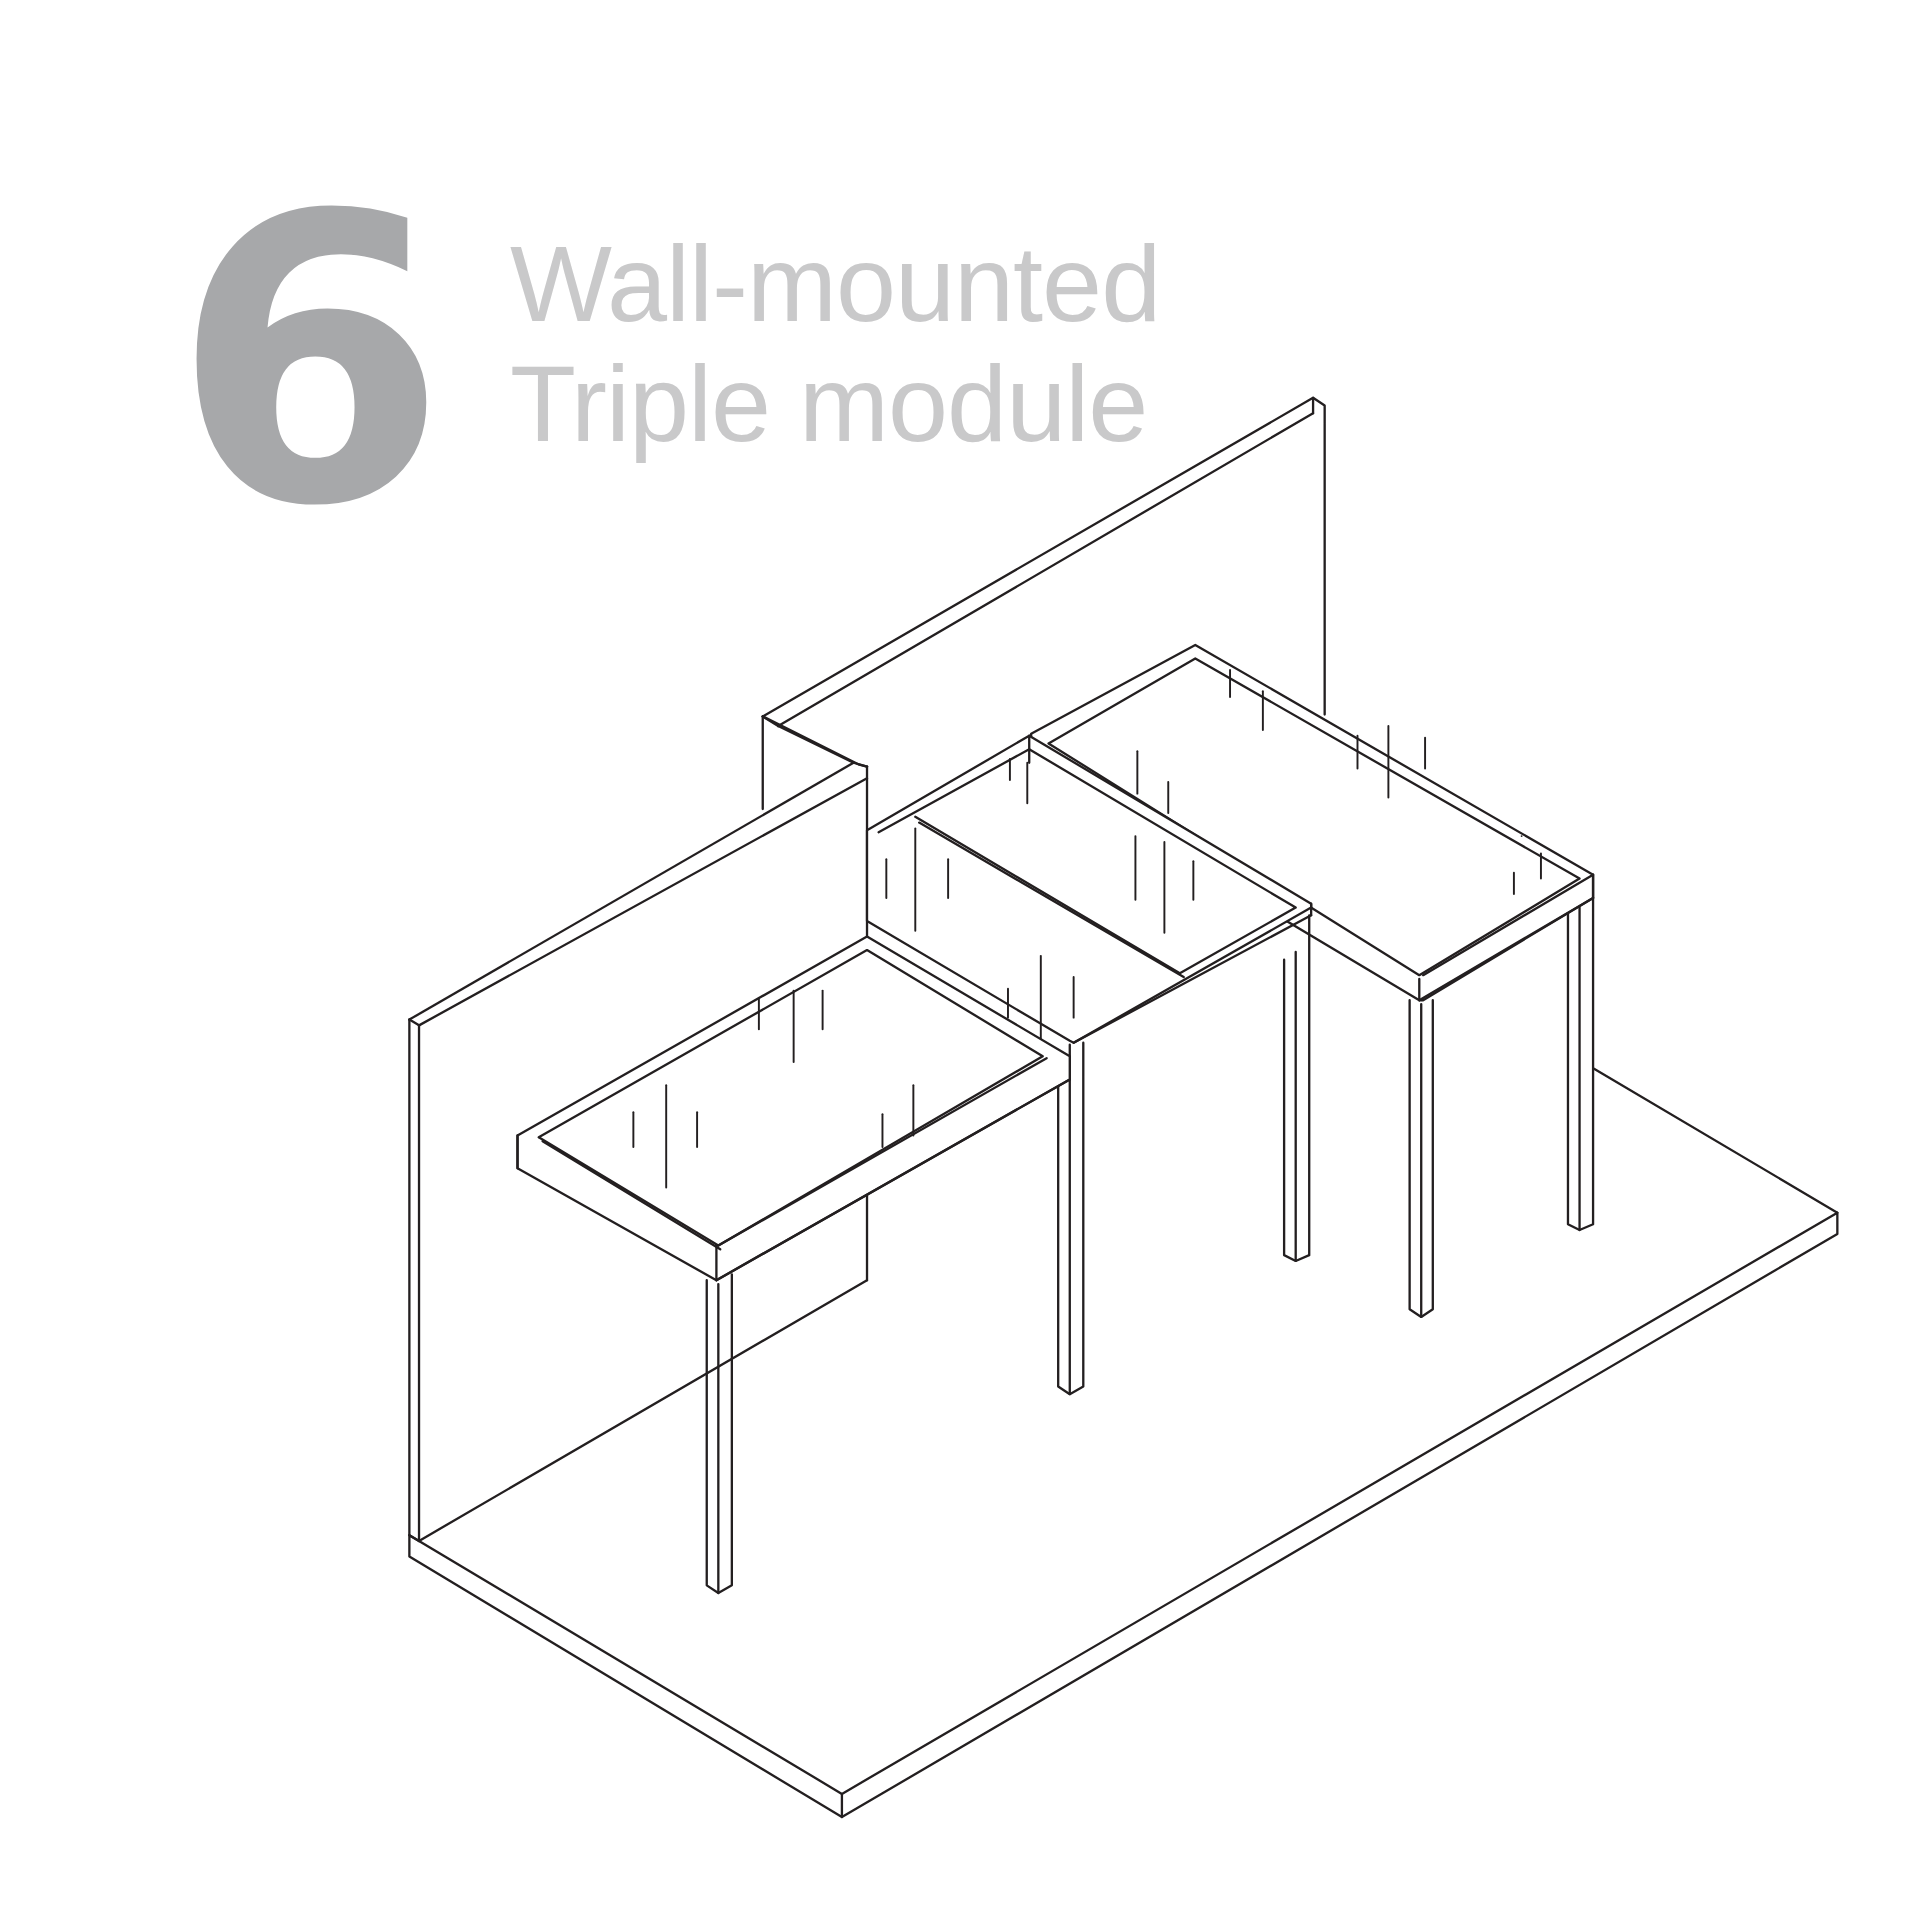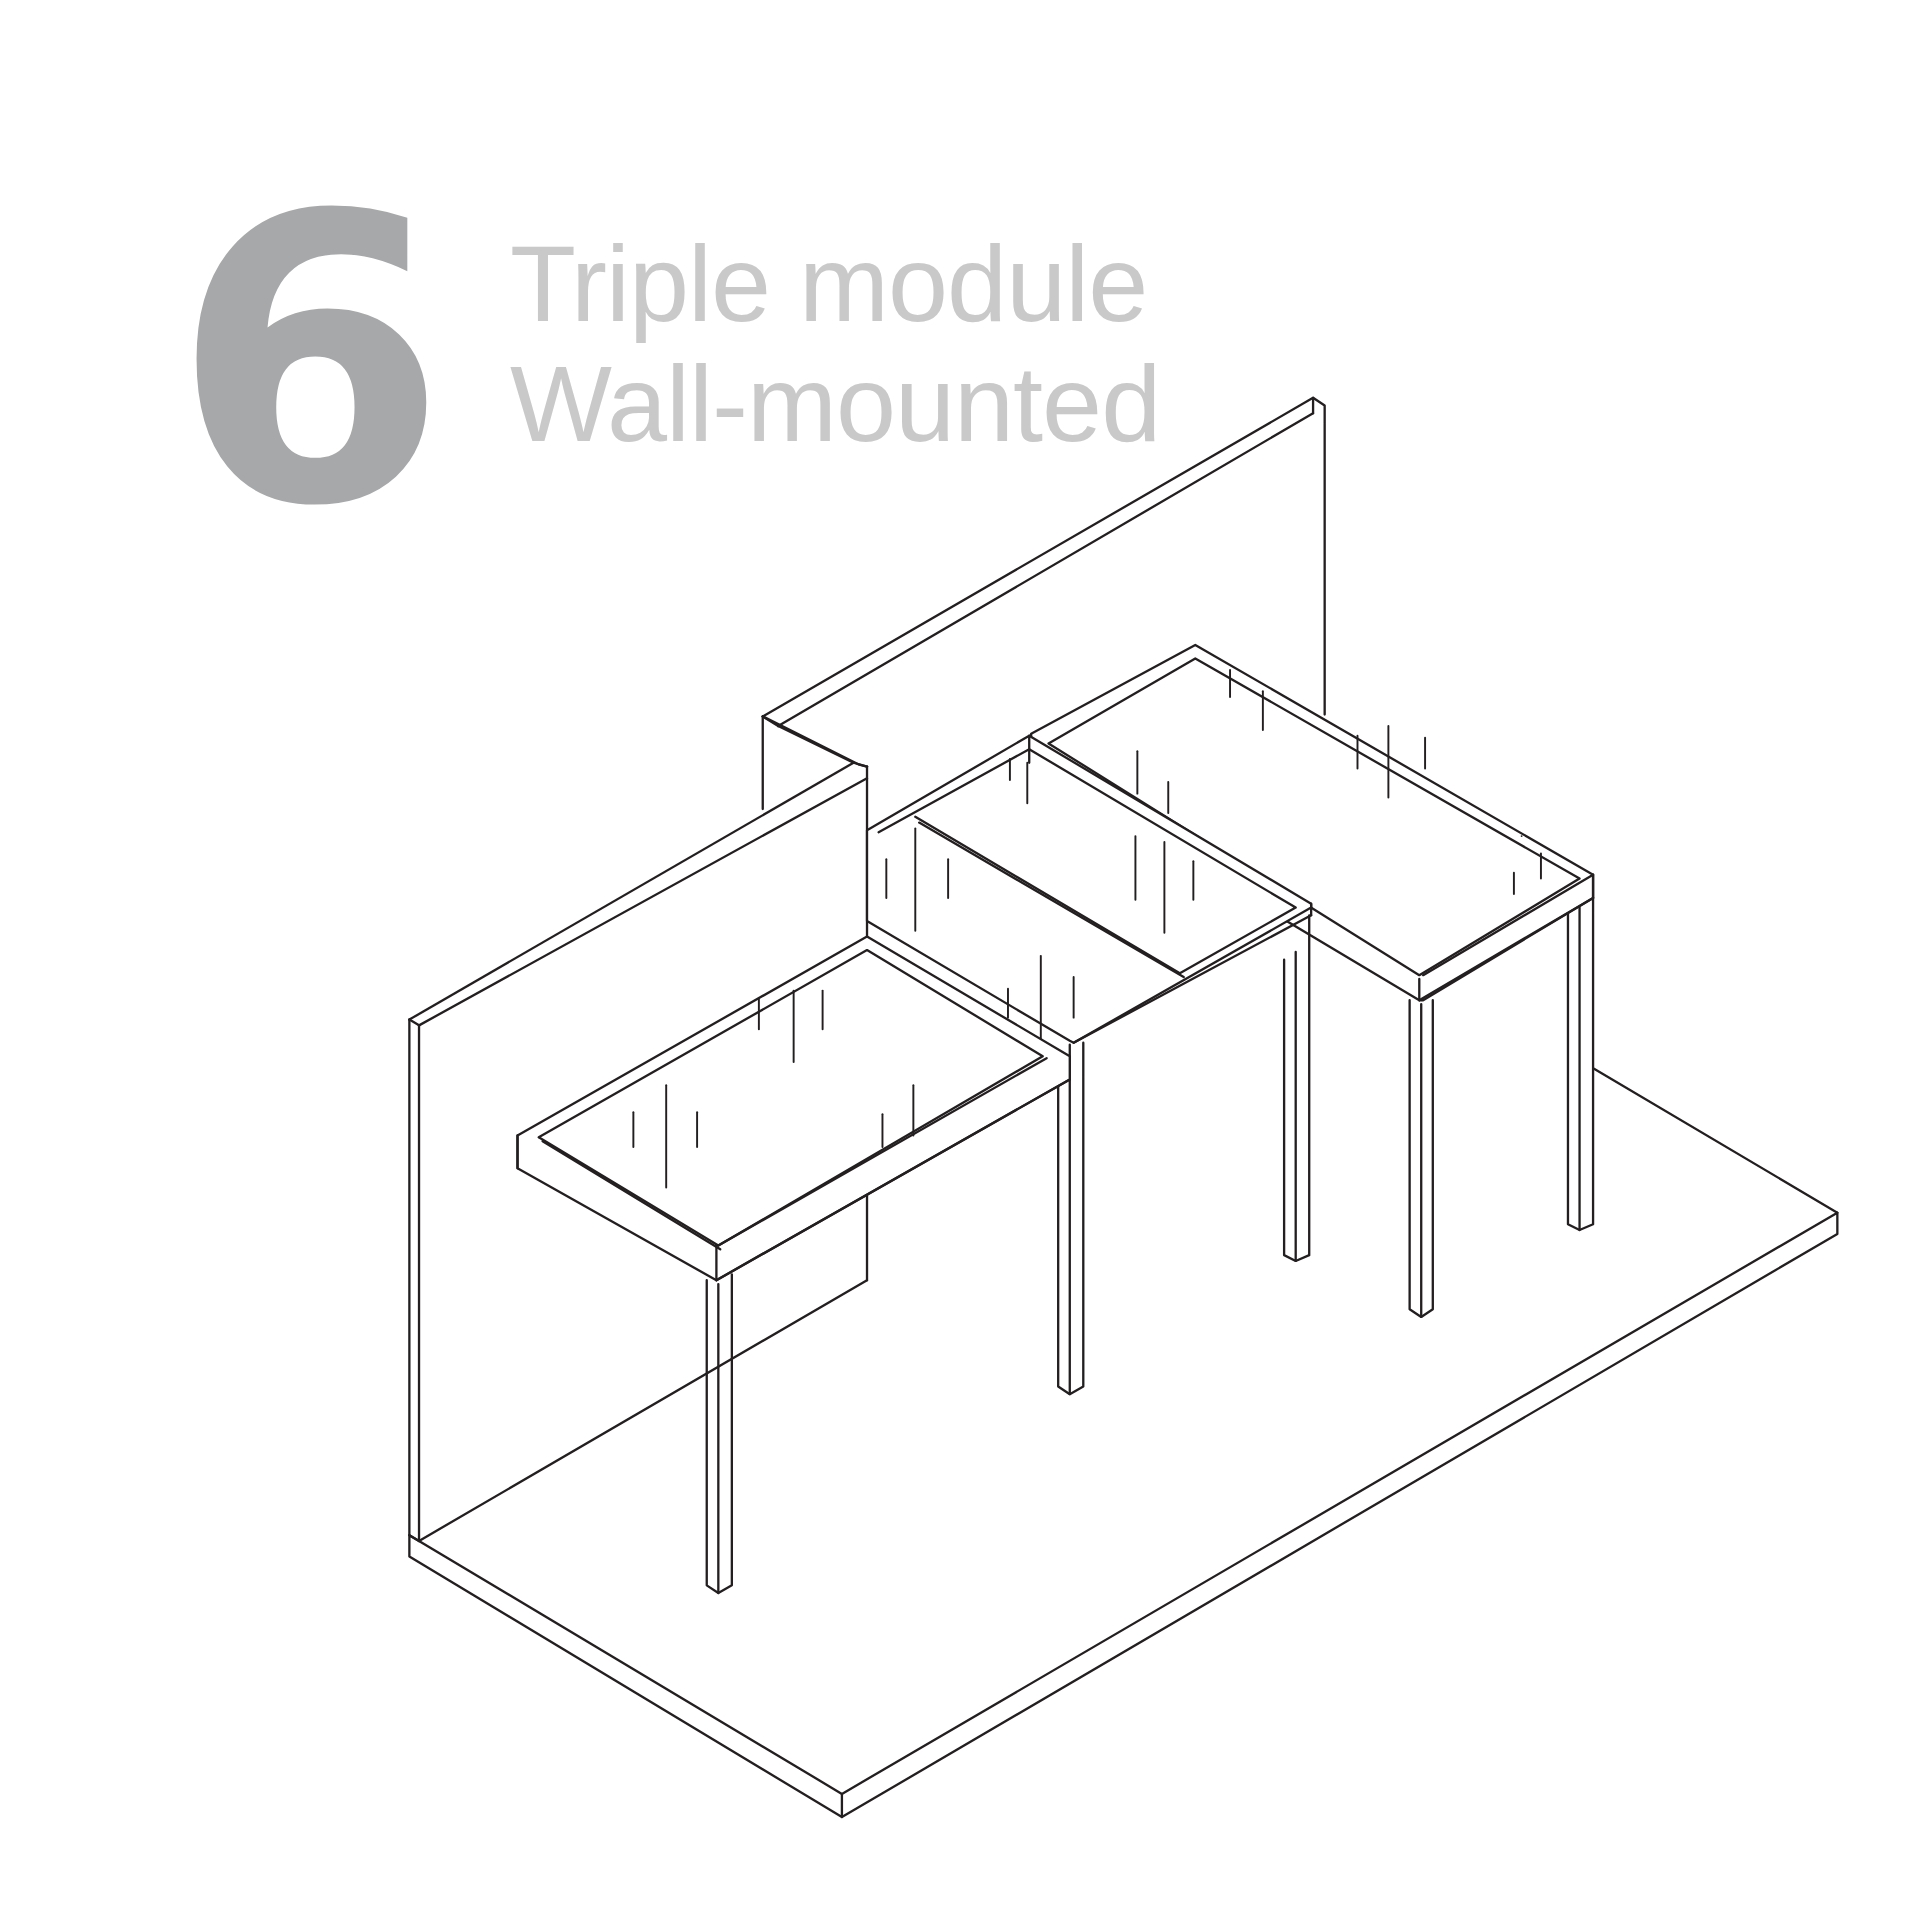--- a/index.html
+++ b/index.html
@@ -21,22 +21,22 @@
       stroke: #231f20; stroke-width: 2.4; fill: none; stroke-linejoin: round; stroke-linecap: round;
     }
     svg.drawing .fillw { fill: #ffffff; }
     svg.drawing .thin { stroke-width: 2; }
   </style>
 </head>
 <body>
 
 <div class="step-number">6</div>
 <div class="title">
+  <div>Wall-mounted</div>
   <div>Triple module</div>
-  <div>Wall-mounted</div>
 </div>
 
 <svg class="drawing" width="1931" height="1931" viewBox="0 0 2000 2000" xmlns="http://www.w3.org/2000/svg">
 
   <g>
     <polygon class="fillw" points="424,1590 872,1858 1903,1256 1903,1278 872,1882 424,1612"></polygon>
     <line x1="872" y1="1858" x2="872" y2="1882"></line>
     <line x1="1651" y1="1107" x2="1903" y2="1256"></line>
   </g>
 

